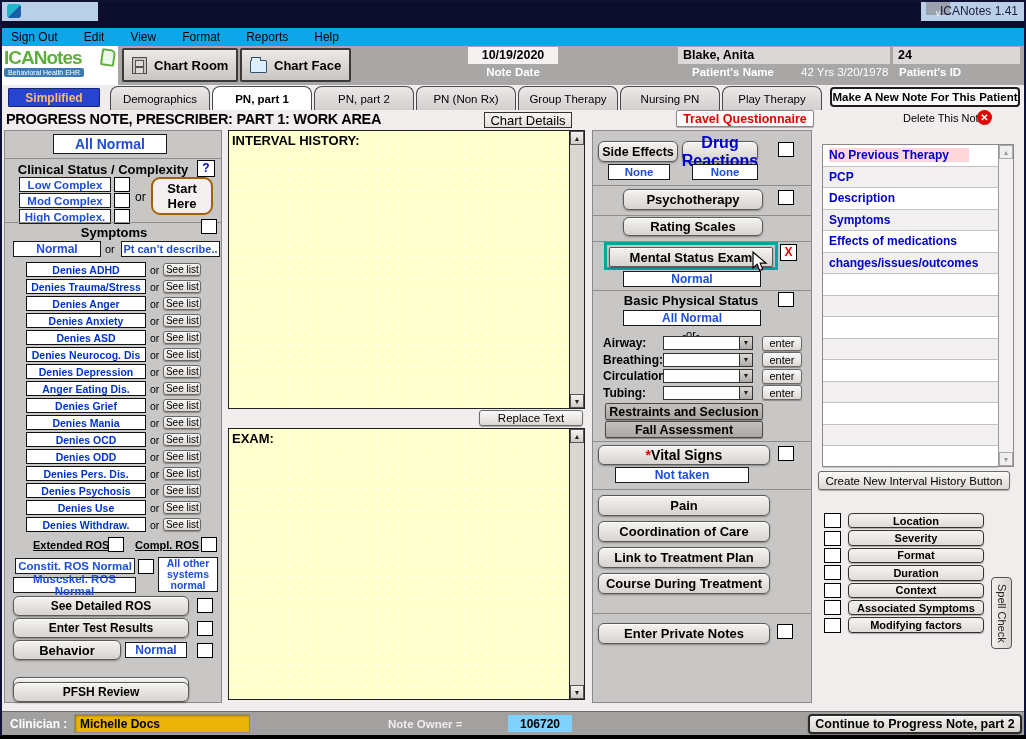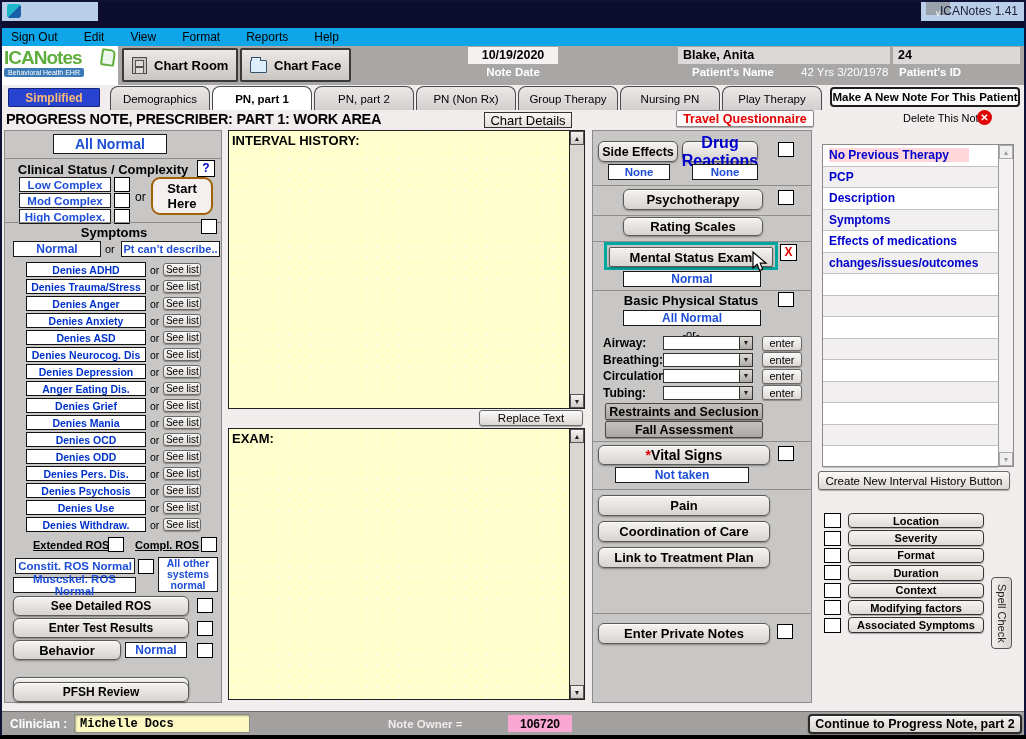--- a/index.html
+++ b/index.html
@@ -189,25 +189,25 @@
              border:1px solid #333; border-radius:4px; box-shadow:0 1px 1px rgba(0,0,0,.3);
              font-size:11px; font-weight:bold; display:flex; align-items:center; justify-content:center; }
   .hpi-chk { width:17px; height:15px; }
   .spellcheck { left:991px; top:577px; width:21px; height:72px; writing-mode:vertical-rl;
                 background:linear-gradient(90deg,#f2f0ee,#d8d4d0); border:1px solid #555; border-radius:4px;
                 font-size:11px; color:#222; text-align:center; }
 
   
   .footer { left:2px; top:711px; width:1022px; height:24px; background:#a3a0a0; border-top:1px solid #6e6e6e; }
   .ft-clin-lbl { left:8px; top:5px; font-size:12px; font-weight:bold; color:#fff; }
-  .ft-clin-val { left:72px; top:2px; width:176px; height:19px; background:#fef9c3; border:1px solid #8a8a8a;
+  .ft-clin-val { left:72px; top:2px; width:176px; height:19px; background:#eab308; border:1px solid #8a8a8a;
                  box-shadow:inset 1px 1px 2px rgba(0,0,0,.35); font-size:12px; font-weight:bold;
-                 padding:2px 0 0 5px;font-family:Liberation Mono, monospace; }
+                 padding:2px 0 0 5px; }
   .ft-owner-lbl { left:386px; top:6px; font-size:11.5px; font-weight:bold; color:#efecec; }
-  .ft-owner-val { left:506px; top:3px; width:64px; height:17px; background:#f9a8d4; font-size:12px; font-weight:bold;
+  .ft-owner-val { left:506px; top:3px; width:64px; height:17px; background:#7dd3fc; font-size:12px; font-weight:bold;
                   text-align:center; padding-top:2px; }
   .continue-btn { left:806px; top:2px; width:214px; height:20px; border:2px solid #2a2a2a; border-radius:4px;
                   font-size:12.5px; }
   .bottomedge { left:0; top:735px; width:1026px; height:4px; background:#000; }
 </style>
 </head>
 <body>
 
 <div id="app">
   <div class="win"></div>
@@ -490,20 +490,21 @@
     <button class="abs raised mp-vitals">
       <span class="star">*</span>
         <span>Vital Signs</span>
     </button>
     <span class="abs chk mp-chk4"></span>
     <button class="abs white-btn mp-nottaken">Not taken</button>
     <div class="divider" style="top:358px;"></div>
     <button class="abs raised mp-pain">Pain</button>
     <button class="abs raised mp-link">Link to Treatment Plan</button>
     <button class="abs raised mp-coord">Coordination of Care</button>
+    <button class="abs raised mp-course">Course During Treatment</button>
     <div class="divider" style="top:482px;"></div>
     <button class="abs raised mp-private">Enter Private Notes</button>
     <span class="abs chk mp-chk5"></span>
   </div>
 
   <div class="abs hx-list">
     <div class="hx-rows">
 
         <div class="hx-row">
           <span class="hx-lbl">No Previous Therapy</span>
@@ -595,26 +596,26 @@
         <button class="hpi-btn">Duration</button>
       </div>
 
       <div class="hpi-row">
         <span class="chk hpi-chk"></span>
         <button class="hpi-btn">Context</button>
       </div>
 
       <div class="hpi-row">
         <span class="chk hpi-chk"></span>
-        <button class="hpi-btn">Modifying factors</button>
+        <button class="hpi-btn">Associated Symptoms</button>
       </div>
 
       <div class="hpi-row">
         <span class="chk hpi-chk"></span>
-        <button class="hpi-btn">Associated Symptoms</button>
+        <button class="hpi-btn">Modifying factors</button>
       </div>
     </div>
   <button class="abs spellcheck">Spell Check</button>
 
   <div class="abs footer">
     <span class="abs ft-clin-lbl">Clinician :</span>
     <div class="abs ft-clin-val">Michelle Docs</div>
     <span class="abs ft-owner-lbl">Note Owner =</span>
     <div class="abs ft-owner-val">106720</div>
     <button class="abs raised continue-btn">Continue  to Progress Note, part 2</button>

